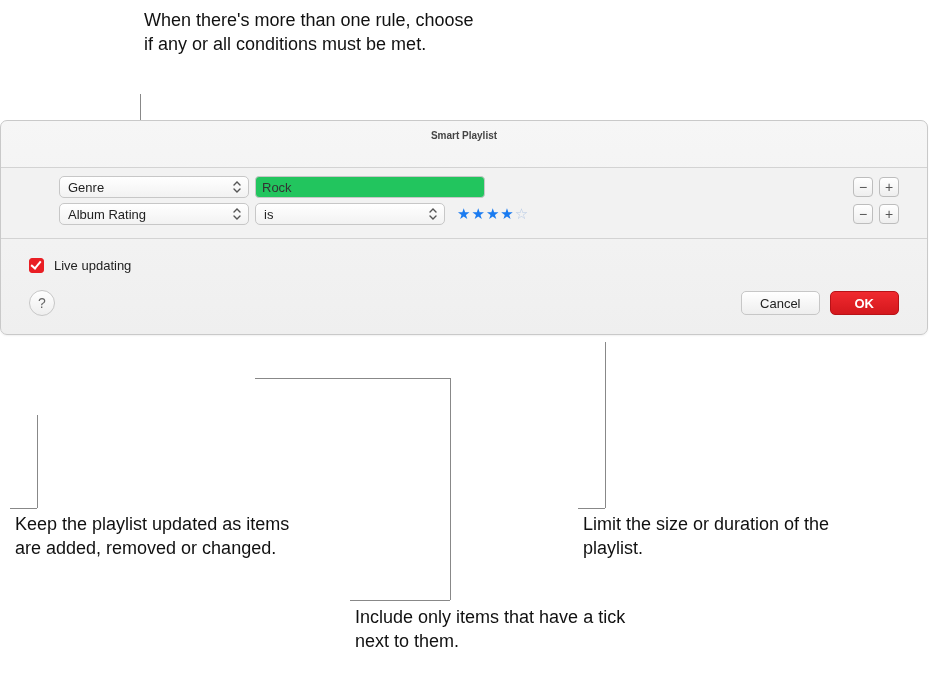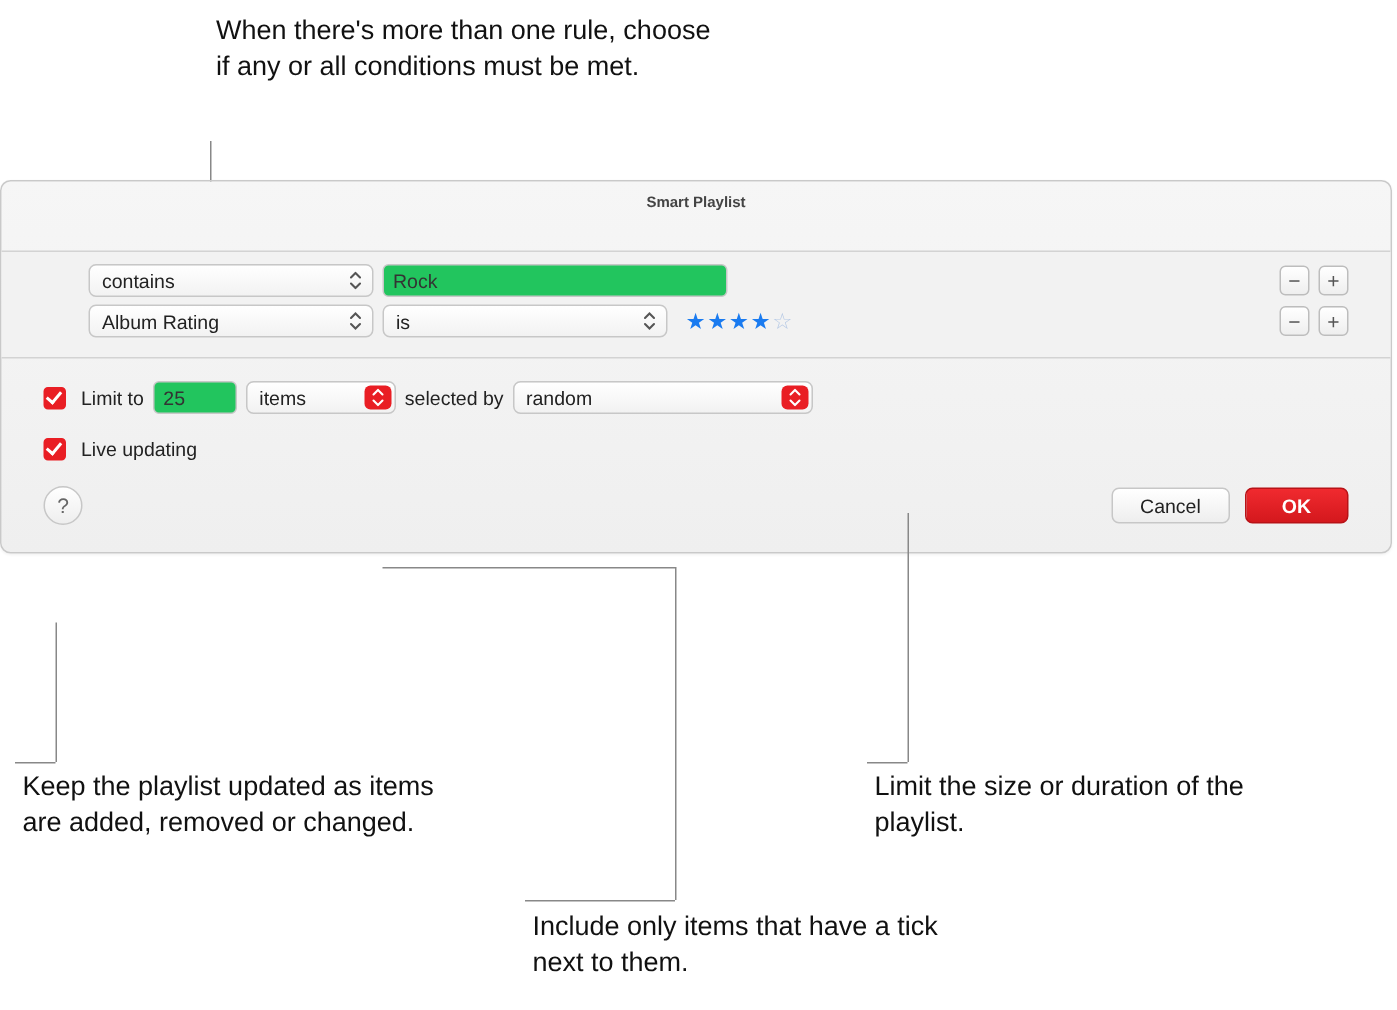--- a/index.html
+++ b/index.html
@@ -157,22 +157,22 @@
 <div class="leader" style="left:140px;top:94px;width:1px;height:103px"></div>
 
 <div class="dialog">
   <div class="dlg-title">Smart Playlist</div>
 
   <div class="dlg-body">
 
 
     <div class="rules-box">
       <div class="rule-row">
-        <div class="select plain rule-op">
-          <span>contains</span>
+        <div class="select plain rule-field">
+          <span>Genre</span>
           <span class="chev">
             <svg width="8" height="12">
                 <path d="M1 4 L4 1 L7 4 M1 8 L4 11 L7 8" stroke="#555" stroke-width="1.4" fill="none" stroke-linecap="round"></path>
               </svg>
           </span>
         </div>
         <div class="textfield rule-val">
           <span>Rock</span>
         </div>
         <div class="spacer"></div>
@@ -205,44 +205,20 @@
         <div class="spacer"></div>
         <div class="circle-btn">
             <span>−</span>
           </div>
         <div class="circle-btn">
             <span>+</span>
           </div>
       </div>
     </div>
 
-    <div class="row">
-      <div class="checkbox checked"></div>
-      <span class="label">Limit to</span>
-      <div class="textfield" style="width:56px">
-        <span>25</span>
-      </div>
-      <div class="select" style="width:100px">
-        <span>items</span>
-        <span class="chev">
-          <svg width="8" height="12">
-              <path d="M1 4 L4 1 L7 4 M1 8 L4 11 L7 8" stroke="#fff" stroke-width="1.4" fill="none" stroke-linecap="round"></path>
-            </svg>
-        </span>
-      </div>
-      <span class="label">selected by</span>
-      <div class="select" style="width:200px">
-        <span>random</span>
-        <span class="chev">
-          <svg width="8" height="12">
-              <path d="M1 4 L4 1 L7 4 M1 8 L4 11 L7 8" stroke="#fff" stroke-width="1.4" fill="none" stroke-linecap="round"></path>
-            </svg>
-        </span>
-      </div>
-    </div>
 
 
     <div class="row mt10">
       <div class="checkbox checked"></div>
       <span class="label">Live updating</span>
     </div>
   </div>
 
   <div class="footer">
     <div class="help-btn">

